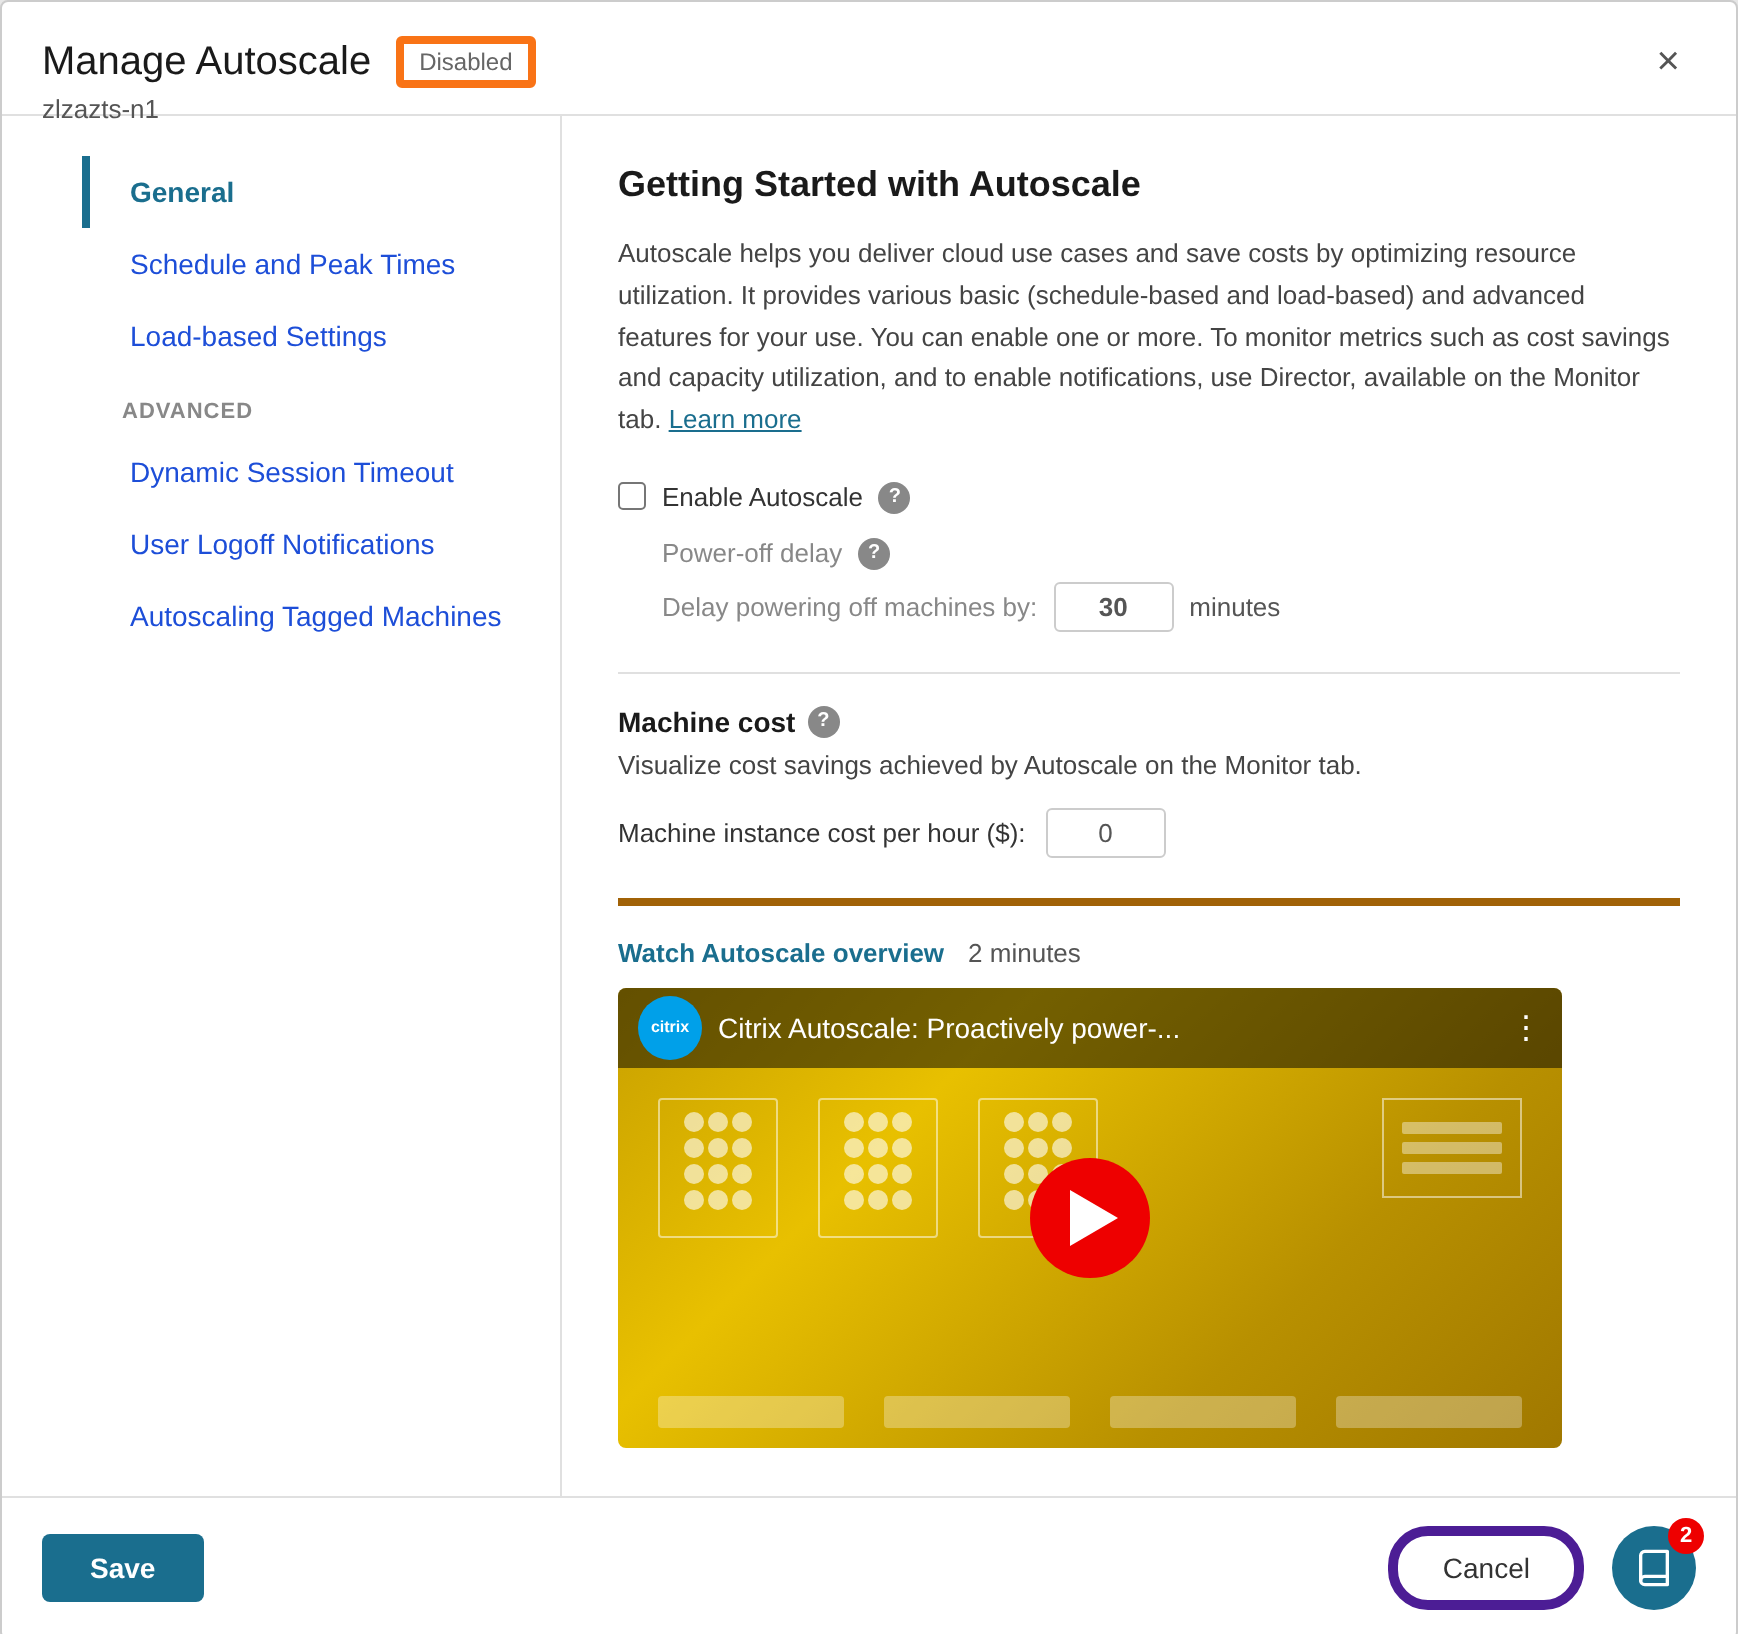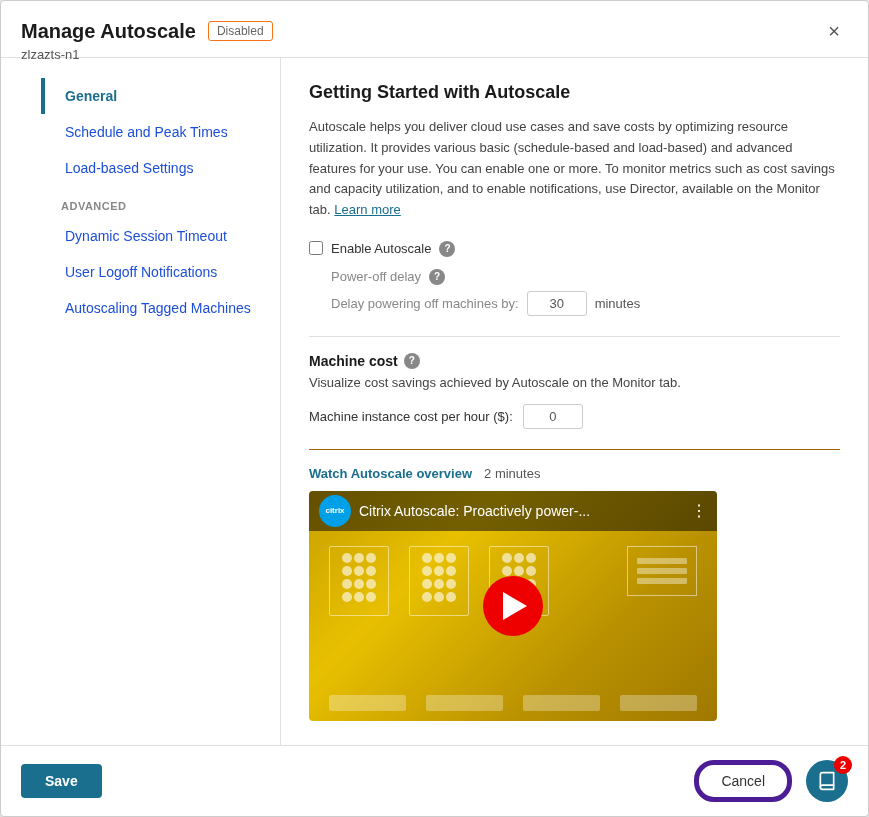--- a/index.html
+++ b/index.html
@@ -26,28 +26,28 @@
     
     .modal-header {
       display: flex;
       align-items: center;
       padding: 16px 20px 12px 20px;
       border-bottom: 1px solid #e0e0e0;
       flex-shrink: 0;
     }
     .modal-title {
       font-size: 20px;
-      font-weight: 700;
+      font-weight: 400;
       color: #1a1a1a;
       margin-right: 12px;
     }
     .status-badge {
       font-size: 12px;
       color: #666;
-      border: 1px solid #f97316;
+      border: 4px solid #f97316;
       border-radius: 3px;
       padding: 2px 8px;
       margin-right: auto;
     }
     .subtitle {
       font-size: 13px;
       color: #555;
       position: absolute;
       top: 46px;
       left: 20px;
@@ -181,20 +181,21 @@
       color: #888;
     }
     .delay-input {
       width: 60px;
       border: 1px solid #ccc;
       border-radius: 3px;
       padding: 4px 6px;
       font-size: 13px;
       color: #555;
       text-align: center;
+      font-weight: bold;
     }
     .minutes-label {
       font-size: 13px;
       color: #555;
     }
 
     
     .divider {
       border: none;
       border-top: 1px solid #e0e0e0;
@@ -229,42 +230,42 @@
       border: 1px solid #ccc;
       border-radius: 3px;
       padding: 4px 6px;
       font-size: 13px;
       color: #555;
       text-align: center;
     }
 
     
     .video-section {
-      border-top: 1px solid #a16207;
+      border-top: 4px solid #a16207;
       padding-top: 16px;
     }
     .video-header {
       display: flex;
       align-items: center;
       gap: 12px;
       margin-bottom: 10px;
     }
     .watch-link {
       font-size: 13px;
       color: #1a6e8e;
       font-weight: 600;
       cursor: pointer;
       text-decoration: none;
     }
     .video-duration {
       font-size: 13px;
       color: #555;
     }
     .video-container {
-      width: 408px;
+      width: 472px;
       height: 230px;
       background: linear-gradient(135deg, #c8a000 0%, #e8c000 30%, #b89000 70%, #a07800 100%);
       border-radius: 4px;
       position: relative;
       overflow: hidden;
       cursor: pointer;
     }
     .video-top-bar {
       position: absolute;
       top: 0;

